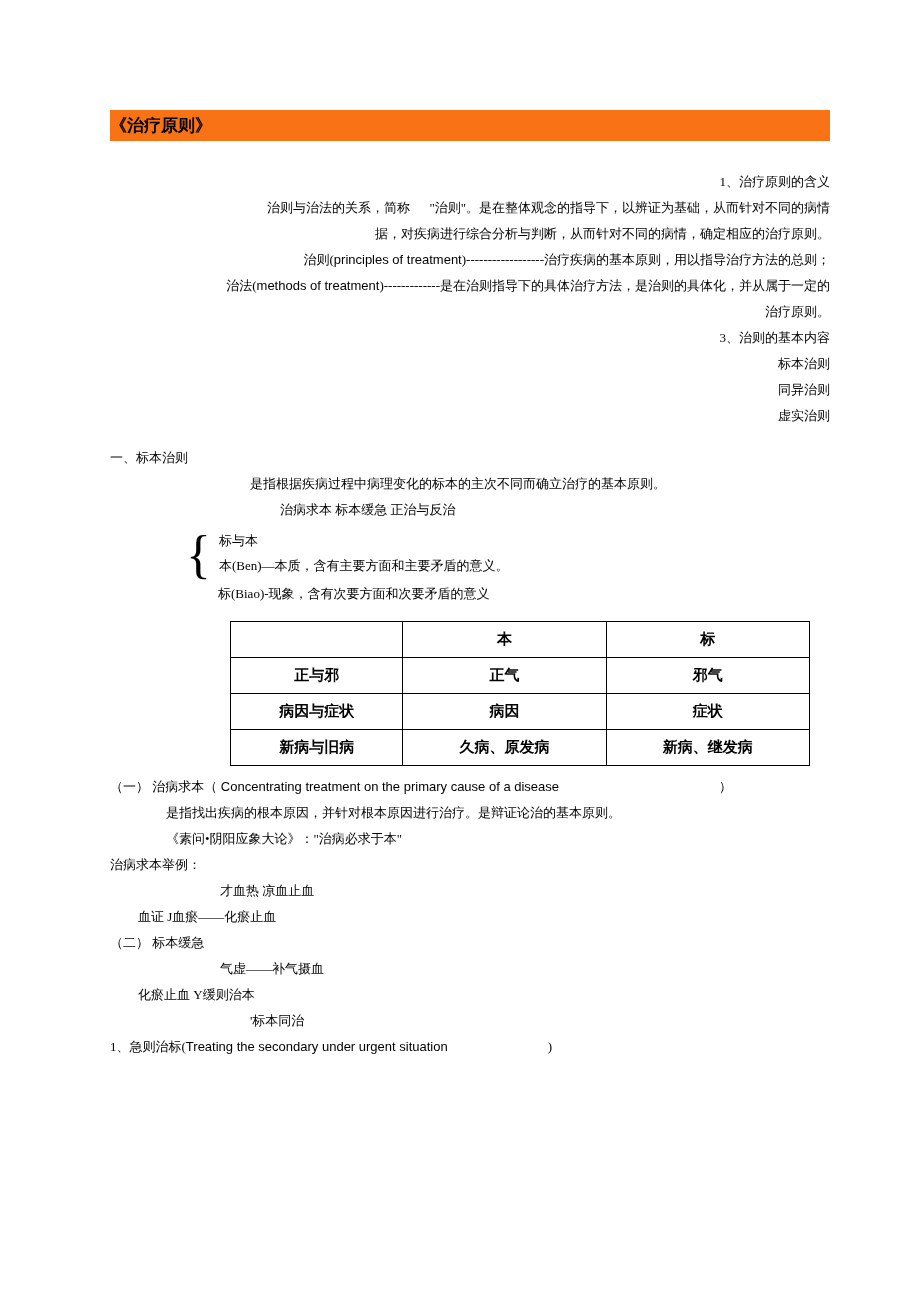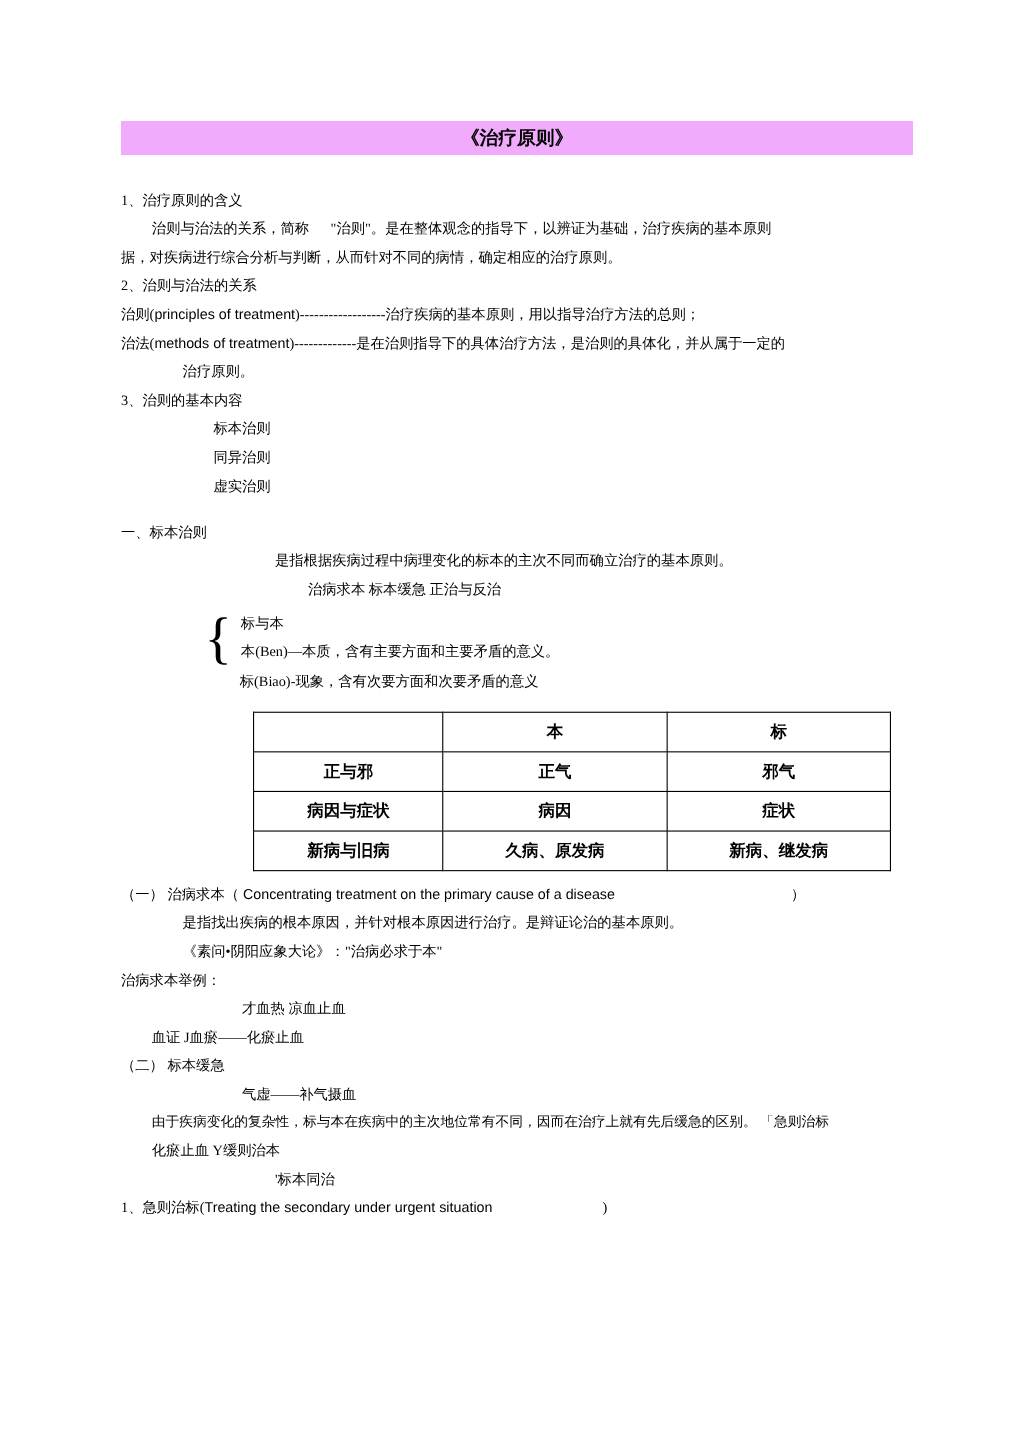--- a/index.html
+++ b/index.html
@@ -8,30 +8,30 @@
     font-family: "SimSun", "宋体", serif;
     font-size: 13px;
     color: #000;
     background: #fff;
     width: 920px;
   }
   .page {
     padding: 110px 90px 60px 110px;
   }
   .title {
-    background: #f0abfc;
-    text-align: center;
+    background: #f97316;
     font-size: 17px;
     font-weight: bold;
     padding: 4px 0;
     font-family: "SimSun", serif;
   }
   .para {
     line-height: 2.0;
     margin-top: 28px;
+    text-align: right;
   }
   .indent1 { padding-left: 28px; }
   .indent2 { padding-left: 56px; }
   .indent3 { padding-left: 84px; }
   .line { line-height: 2.0; }
   .brace-row {
     display: flex;
     align-items: stretch;
     margin-top: 6px;
   }
@@ -63,25 +63,24 @@
 </head>
 <body>
 
 <div class="page">
 
   <div class="title">《治疗原则》</div>
 
   <div class="para">
     <div class="line">1、治疗原则的含义</div>
     <div class="line indent1">
-      <span>治则与治法的关系，简称</span>&nbsp;&nbsp;&nbsp;&nbsp;&nbsp;&nbsp;<span>"治则"</span><span>。是在整体观念的指导下，以辨证为基础，治疗疾病的基本原则</span>
+      <span>治则与治法的关系，简称</span>&nbsp;&nbsp;&nbsp;&nbsp;&nbsp;&nbsp;<span>"治则"</span><span>。是在整体观念的指导下，以辨证为基础，从而针对不同的病情</span>
     </div>
     <div class="line">据，对疾病进行综合分析与判断，从而针对不同的病情，确定相应的治疗原则。</div>
 
-    <div class="line">2、治则与治法的关系</div>
     <div class="line">
       <span>治则(</span><span class="en">principles of treatment</span><span>)------------------治疗疾病的基本原则，用以指导治疗方法的总则；</span>
     </div>
     <div class="line">
       <span>治法(</span><span class="en">methods of treatment</span><span>)-------------是在治则指导下的具体治疗方法，是治则的具体化，并从属于一定的</span>
     </div>
     <div class="line indent2">治疗原则。</div>
 
     <div class="line">3、治则的基本内容</div>
     <div class="line indent3">标本治则</div>
@@ -133,21 +132,20 @@
   </div>
   <div class="line indent2">是指找出疾病的根本原因，并针对根本原因进行治疗。是辩证论治的基本原则。</div>
   <div class="line indent2">《素问•阴阳应象大论》："治病必求于本"</div>
 
   <div class="line">治病求本举例：</div>
   <div class="line" style="padding-left:110px;">才血热      凉血止血</div>
   <div class="line indent1">血证  J血瘀——化瘀止血</div>
   <div class="line">（二） 标本缓急</div>
 
   <div class="line" style="padding-left:110px;">气虚——补气摄血</div>
-  <div class="line indent1" style="font-size:12.5px;">由于疾病变化的复杂性，标与本在疾病中的主次地位常有不同，因而在治疗上就有先后缓急的区别。   「急则治标</div>
   <div class="line indent1">化瘀止血       Y缓则治本</div>
   <div class="line" style="padding-left:140px;">'标本同治</div>
 
   <div class="line">
     <span>1、急则治标(</span><span class="en">Treating the secondary under urgent situation</span><span style="display:inline-block;width:100px"></span><span>)</span>
   </div>
 
 </div>
 
 </body></html>

